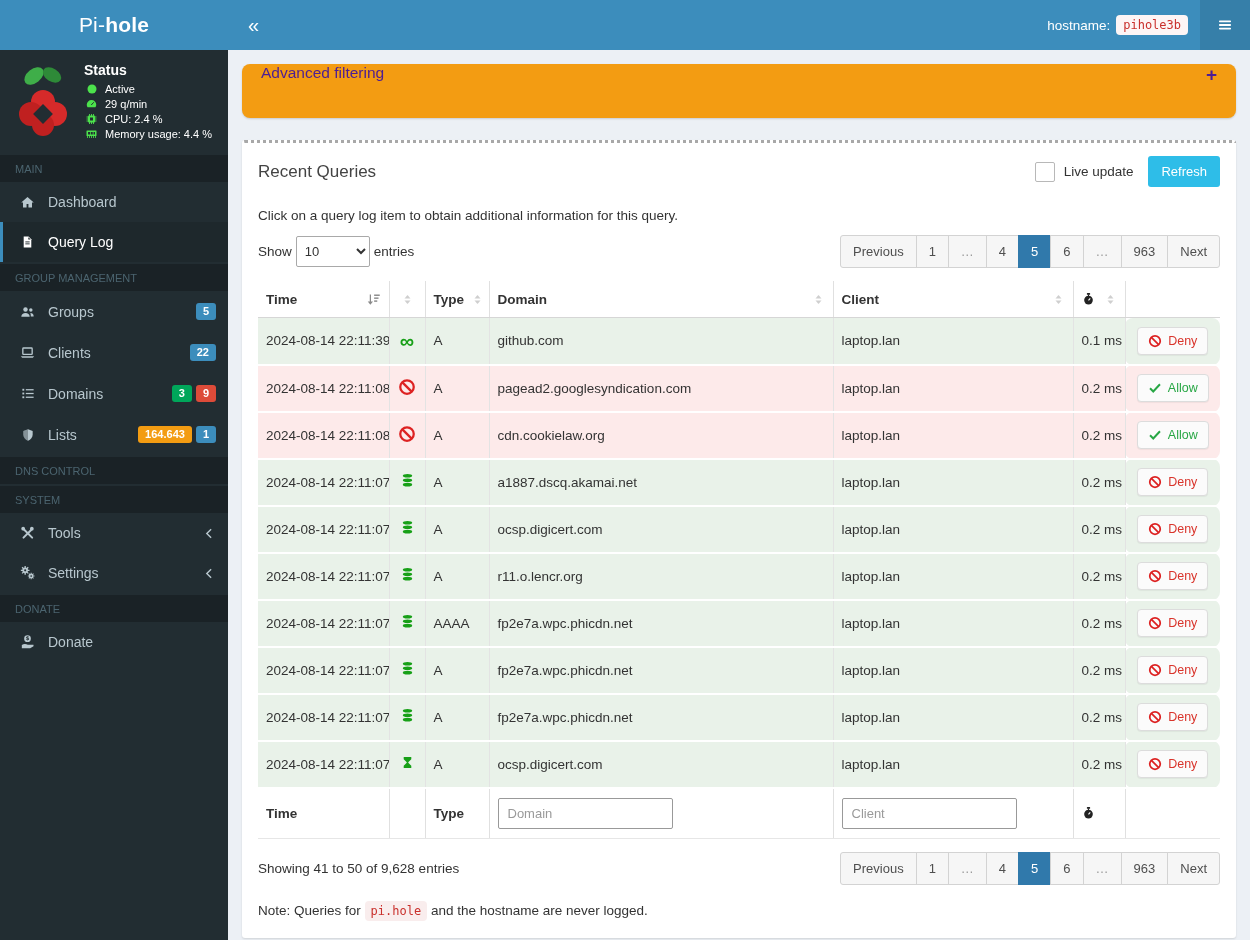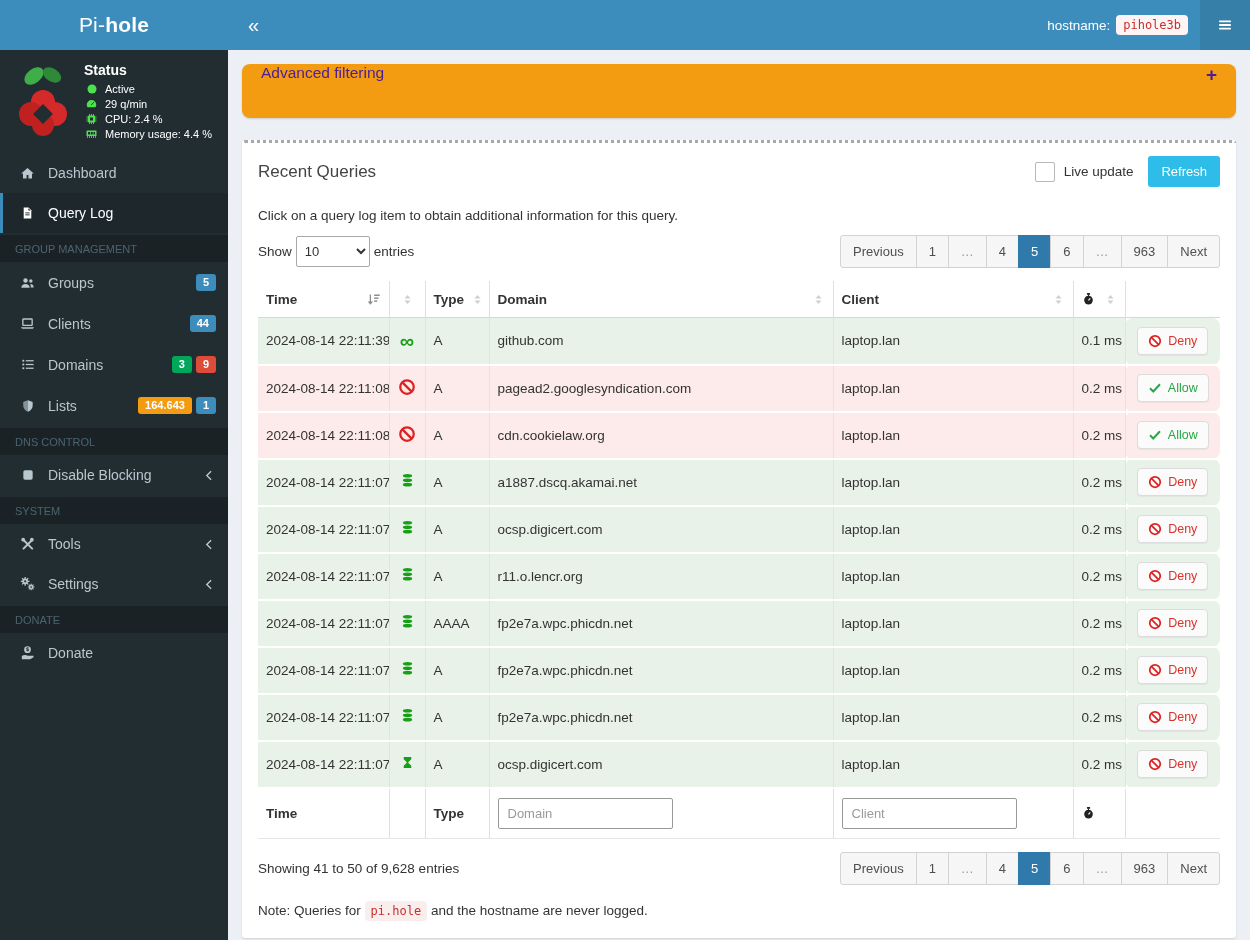--- a/index.html
+++ b/index.html
@@ -150,20 +150,21 @@
                   <rect x="16" y="8" width="3" height="5"></rect>
                 </g>
               </svg>
             </span>
             <span>Memory usage: 4.4 %</span>
           </div>
         </div>
     </div>
   </div>
   <nav id="sidebar-menu">
+      <div class="menu-section-label">MAIN</div>
       <a class="menu-item">
         <span class="micon">
           <svg viewBox="0 0 24 24" width="17" height="15">
             <path fill="currentColor" d="M12 3 2 12h2.8v8h5.7v-5.5h3V20h5.7v-8H22z"></path>
           </svg>
         </span>
         <span>Dashboard</span>
       </a>
       <a class="menu-item active">
         <span class="micon">
@@ -195,21 +196,21 @@
       </a>
       <a class="menu-item">
         <span class="micon">
           <svg viewBox="0 0 24 24" width="19" height="16">
             <rect x="5" y="4.5" width="14" height="9.5" rx="1" fill="none" stroke="currentColor" stroke-width="2"></rect>
             <path fill="currentColor" d="M2 17h20l-2 2.3H4z"></path>
           </svg>
         </span>
         <span>Clients</span>
         <span class="badges">
-          <span class="badge blue">44</span>
+          <span class="badge blue">22</span>
         </span>
       </a>
       <a class="menu-item">
         <span class="micon">
           <svg viewBox="0 0 24 24" width="16" height="15">
             <g fill="currentColor">
               <rect x="3" y="4.5" width="3" height="3"></rect>
               <rect x="8.5" y="5" width="12.5" height="2"></rect>
               <rect x="3" y="10.5" width="3" height="3"></rect>
               <rect x="8.5" y="11" width="12.5" height="2"></rect>
@@ -231,33 +232,20 @@
             <path fill="#222d32" opacity=".35" d="M12 2v19.9C7.2 19.3 4 15.9 4 11V5.2z"></path>
           </svg>
         </span>
         <span>Lists</span>
         <span class="badges">
           <span class="badge orange">164.643</span>
           <span class="badge blue">1</span>
         </span>
       </a>
       <div class="menu-section-label">DNS CONTROL</div>
-      <a class="menu-item">
-        <span class="micon">
-          <svg viewBox="0 0 24 24" width="14" height="14">
-            <rect x="4" y="4" width="16" height="16" rx="3" fill="currentColor"></rect>
-          </svg>
-        </span>
-        <span>Disable Blocking</span>
-        <span class="chev">
-          <svg viewBox="0 0 24 24" width="13" height="13">
-            <path fill="none" stroke="currentColor" stroke-width="2.6" d="M15 4 7 12l8 8"></path>
-          </svg>
-        </span>
-      </a>
       <div class="menu-section-label">SYSTEM</div>
       <a class="menu-item">
         <span class="micon">
           <svg viewBox="0 0 24 24" width="17" height="16">
             <g stroke="currentColor" stroke-width="3" stroke-linecap="round">
               <path d="M6 6l13 13"></path>
               <path d="M19 6 6 19"></path>
             </g>
             <circle cx="5.5" cy="5.5" r="2.8" fill="currentColor"></circle>
             <circle cx="18.5" cy="5.5" r="2.8" fill="currentColor"></circle>

